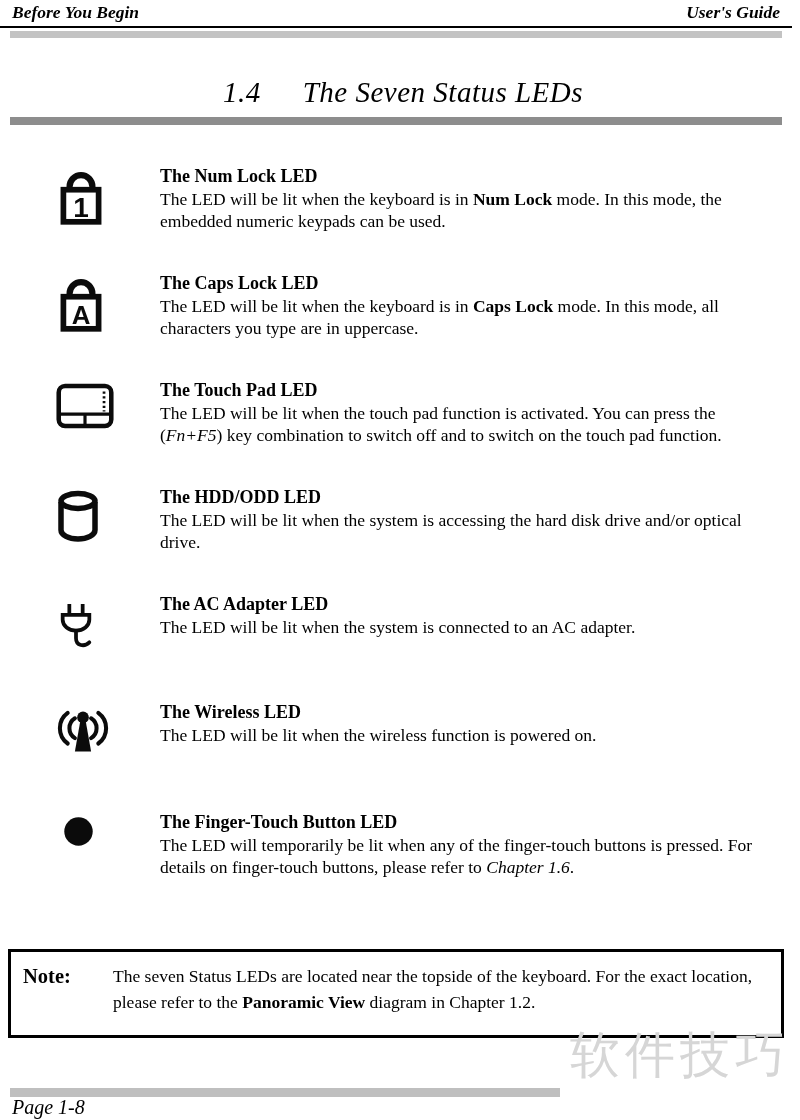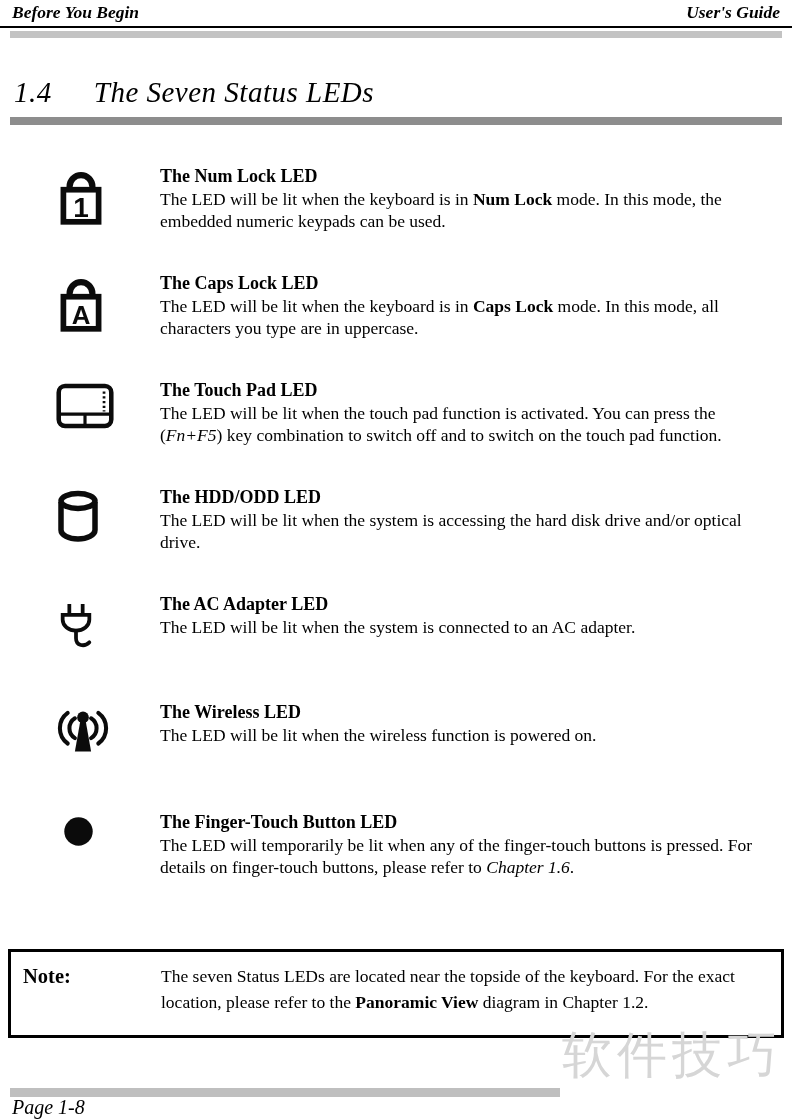--- a/index.html
+++ b/index.html
@@ -7,41 +7,41 @@
     position:relative; width:792px; height:1120px; background:#ffffff;
     font-family:"Liberation Serif", serif; color:#000; overflow:hidden;
   }
   
   .header { display:flex; justify-content:space-between; align-items:baseline;
     padding:2px 12px 0 12px; font-weight:bold; font-style:italic; font-size:17.5px; }
   .header-rule { height:2px; background:#000; margin-top:3px; }
   .header-bar { height:7px; background:#c3c3c3; margin:3px 10px 0 10px; }
   
   .section-title { font-style:italic; font-weight:normal; font-size:29px;
-    margin:38px 0 0 14px; letter-spacing:0.5px; }
+    margin:38px 0 0 14px; letter-spacing:0.5px;text-align:center; }
   .section-title .num { display:inline-block; margin-right:42px; }
   .title-bar { height:8px; background:#8d8d8d; margin:8px 10px 0 10px; }
   
   .entries { margin-top:40px; }
   .entry { display:flex; margin-bottom:40px; }
   .entry.last { margin-bottom:17px; }
   .entry.gap-lg { margin-bottom:56px; }
   .icon-cell { flex:0 0 160px; box-sizing:border-box; padding-left:56px; padding-top:4px; }
   .text-cell { width:616px; font-size:17.5px; line-height:21.5px; }
   .entry h2 { font-size:18px; font-weight:bold; margin:0 0 2px 0; line-height:22px; }
   .entry p { margin:0; }
   svg { display:block; }
   .ic { stroke:#0b0b0b; fill:none; }
   
   .note-box { border:3px solid #000; margin:71px 8px 0 8px; box-sizing:border-box;
-    display:flex; padding:11px 14px 20px 12px;gap:48px; }
+    display:flex; padding:11px 14px 20px 12px; }
   .note-label { flex:0 0 90px; font-weight:bold; font-size:20.5px; line-height:26px; }
   .note-text { width:648px; font-size:17.5px; line-height:26px; }
   
-  .watermark { position:absolute; top:1026px; right:10px; font-size:50px; line-height:58px;
+  .watermark { position:absolute; top:1026px; right:2px; font-size:50px; line-height:58px;
     color:#d6d6d6; font-family:"DejaVu Sans", sans-serif; letter-spacing:5px; }
   .footer-bar { position:absolute; left:10px; top:1088px; width:550px; height:9px; background:#bfbfbf; }
   .page-num { position:absolute; left:12px; top:1096px; font-style:italic; font-size:20px; }
 </style>
 </head>
 <body>
 
 <div class="page">
 
   <div class="header">

